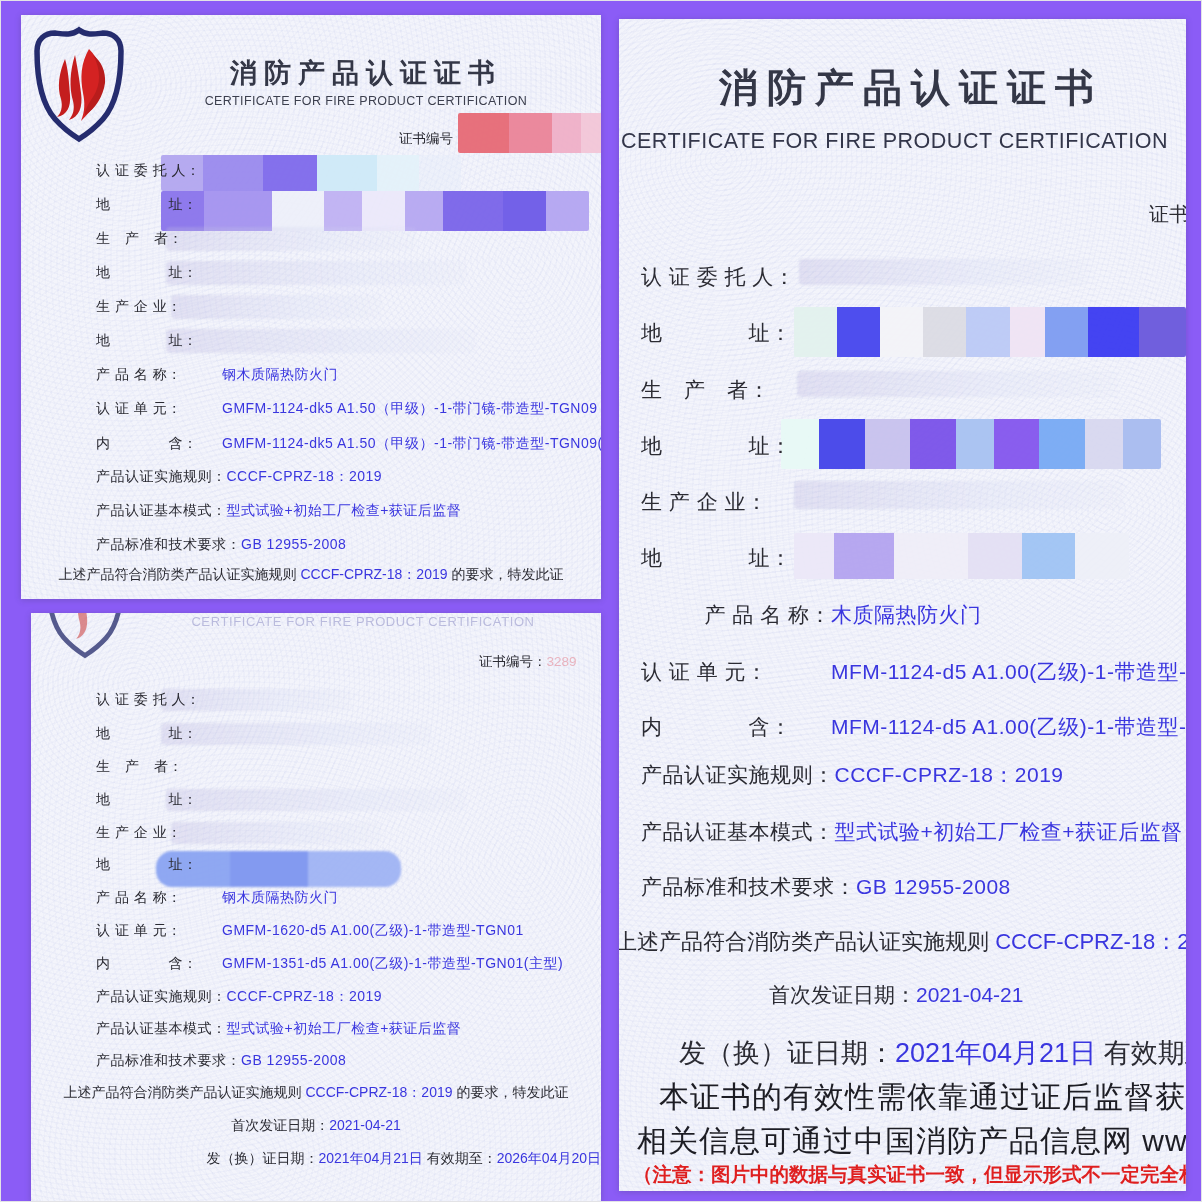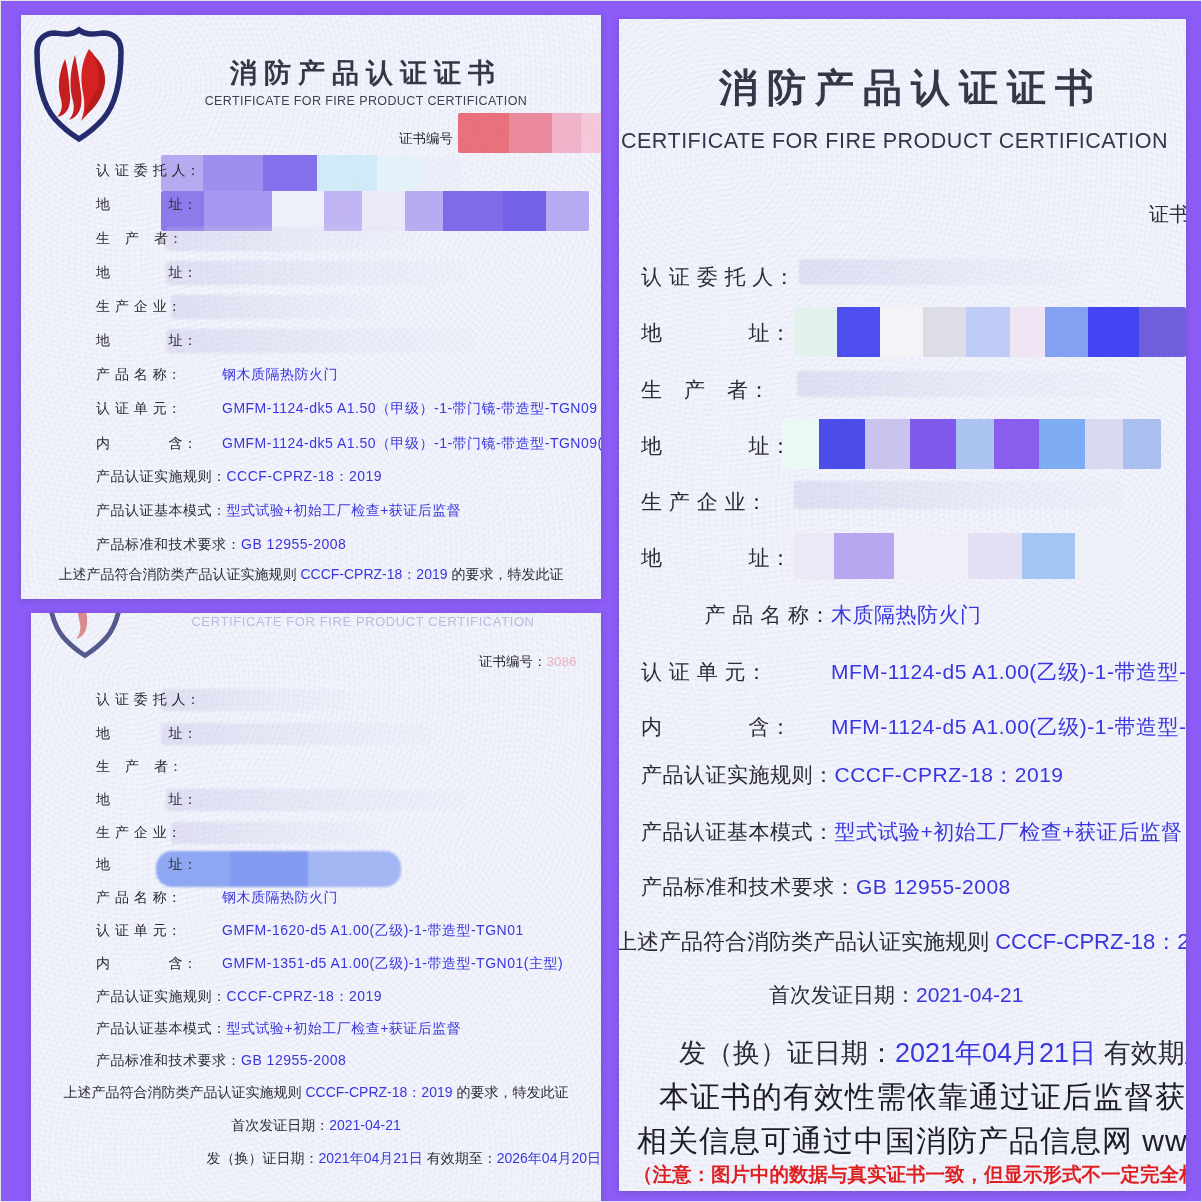--- a/index.html
+++ b/index.html
@@ -106,21 +106,21 @@
     <div class="abs footerline" style="top:551px;"><span>上述产品符合消防类产品认证实施规则 </span><span class="blue">CCCF-CPRZ-18：2019</span><span> 的要求，特发此证</span></div>
   </div>
 
   <div class="cert" id="cert2">
     <svg class="logo" style="left:10px;top:-58px;width:88px;height:106px;" viewBox="0 0 100 120">
       <path d="M50 5 C58 11 66 9 74 8 C84 8 92 14 92 26 C92 52 88 78 74 94 C66 103 58 109 50 114 C42 109 34 103 26 94 C12 78 8 52 8 26 C8 14 16 8 26 8 C34 9 42 11 50 5 Z" fill="none" stroke="#3a3f7a" stroke-width="5.5" opacity=".85"></path>
       <path d="M46 30 C41 46 40 62 44 76 C46 84 44 90 40 95 C50 92 54 82 52 68 C50 52 48 40 46 30 Z" fill="#c44" opacity=".6"></path>
     </svg>
 
     <div class="abs subtitle2">CERTIFICATE FOR FIRE PRODUCT CERTIFICATION</div>
-    <div class="abs certno2"><span>证书编号：</span><span class="faintno">3086</span></div>
+    <div class="abs certno2"><span>证书编号：</span><span class="faintno">3289</span></div>
 
     <div class="smudge" style="left:130px;top:76px;width:190px;height:22px;"></div>
     <div class="smudge" style="left:130px;top:110px;width:270px;height:22px;"></div>
     <div class="smudge" style="left:135px;top:176px;width:300px;height:22px;"></div>
     <div class="smudge" style="left:140px;top:209px;width:210px;height:22px;"></div>
     <div class="mosaic mz-blob" style="left:125px;top:238px;width:245px;height:36px;"></div>
 
     <div class="abs row" style="top:78px;"><span class="lbl">认 证 委 托 人：</span><span class="blue"></span></div>
     <div class="abs row" style="top:112px;"><span class="lbl">地　　　　址：</span><span class="blue"></span></div>
     <div class="abs row" style="top:145px;"><span class="lbl">生　产　者：</span><span class="blue"></span></div>

